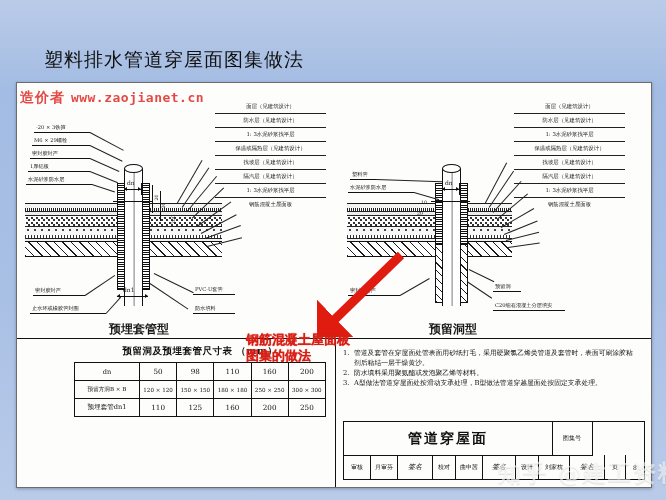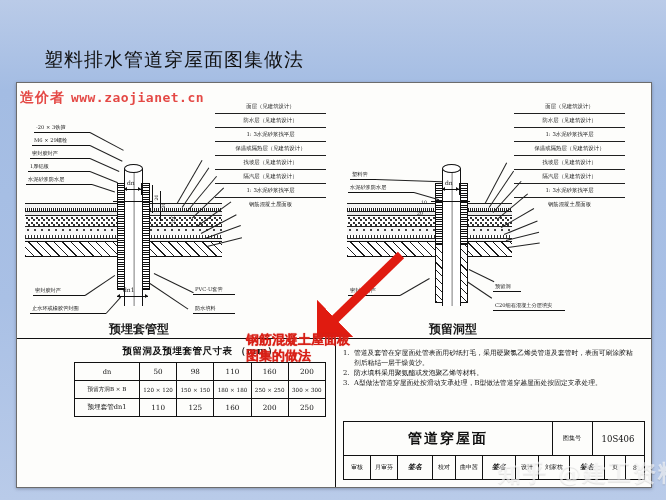--- a/index.html
+++ b/index.html
@@ -163,21 +163,21 @@
     border-bottom:1.1px solid #111;
     display:flex;align-items:center;justify-content:center;font-size:8.5px;color:#111;
     font-family:"DejaVu Serif","Liberation Serif",serif;
   }
   .tb .sign{position:absolute;left:0;top:33px;right:0;bottom:0;display:flex;}
   .tb .sc{
     border-right:1px solid #111;display:flex;align-items:center;justify-content:center;
     font-size:6px;color:#111;font-family:"DejaVu Serif","Liberation Serif",serif;white-space:nowrap;
   }
   .tb .sc:last-child{border-right:none;}
-  .tb .sc.hand{font-family:"DejaVu Serif","Liberation Serif",serif;font-style:italic;font-weight:bold;font-size:7px;}
+  .tb .sc.hand{font-family:"DejaVu Serif","Liberation Serif",serif;font-style:italic;font-weight:normal;font-size:7px;}
 
   
   .callout{
     position:absolute;left:229px;top:249px;
     font-size:13px;font-weight:bold;color:#d81f16;line-height:1.25;
     font-family:"DejaVu Sans","Liberation Sans",sans-serif;
     text-shadow:0 0 1px #d81f16;white-space:nowrap;
   }
   .arrow{position:absolute;left:300px;top:168px;width:88px;height:86px;}
 
@@ -432,21 +432,20 @@
       </div>
       <div class="nl">
         <span class="num">3.</span>
         <span class="tx">A型做法管道穿屋面处按滑动支承处理，B型做法管道穿越屋面处按固定支承处理。</span>
       </div>
     </div>
 
     <div class="tb">
       <div class="main">管道穿屋面</div>
       <div class="lbl">图集号</div>
-      <div class="num">10S406</div>
       <div class="sign">
         <div class="sc" style="width:26px;">审核</div>
         <div class="sc" style="width:26px;">月审芬</div>
         <div class="sc hand" style="width:34px;">签名</div>
         <div class="sc" style="width:22px;">校对</div>
         <div class="sc" style="width:26px;">曲申茜</div>
         <div class="sc hand" style="width:32px;">签名</div>
         <div class="sc" style="width:22px;">设计</div>
         <div class="sc" style="width:30px;">刘家枕</div>
         <div class="sc hand" style="width:34px;">签名</div>

